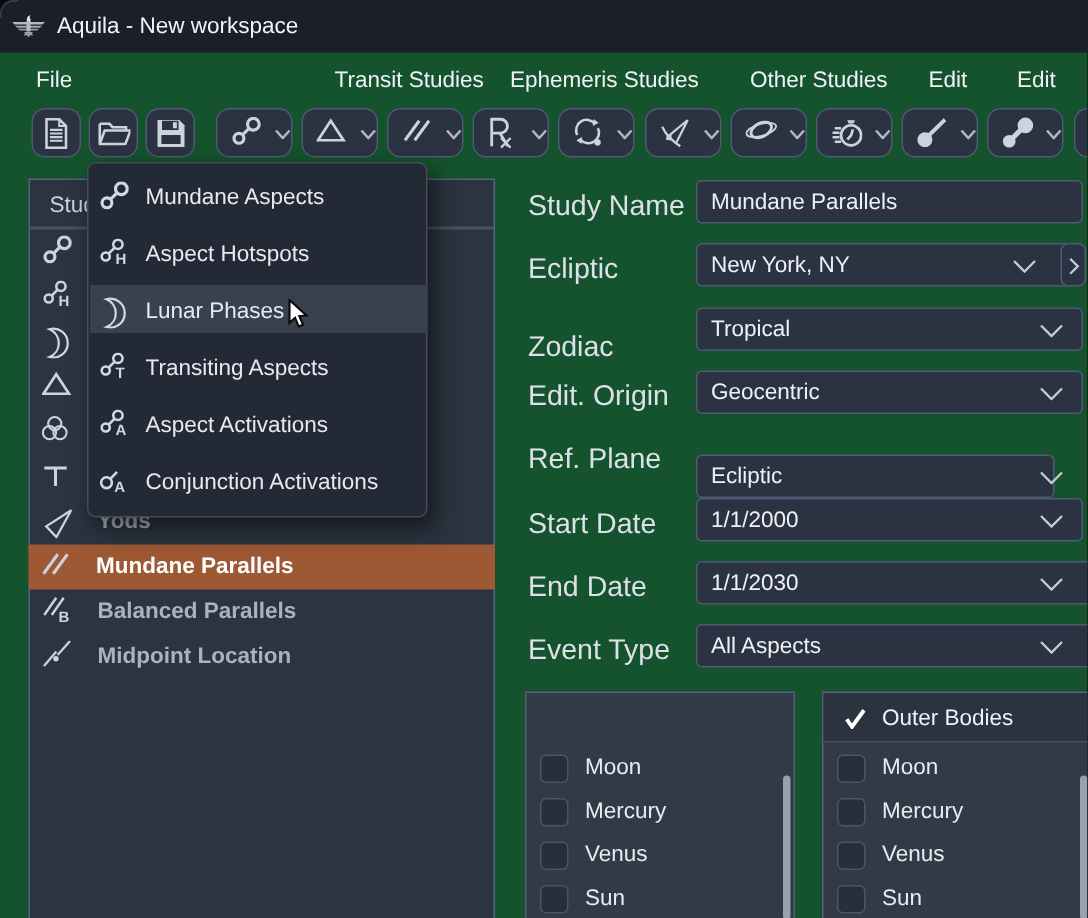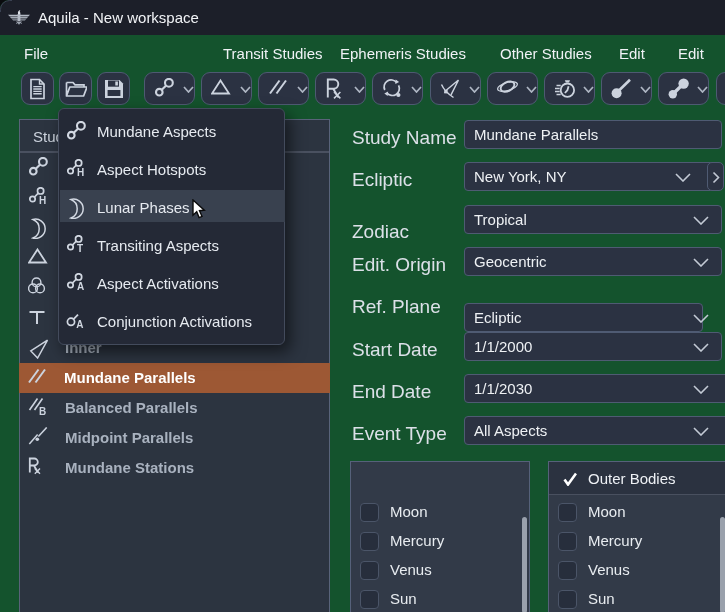--- a/index.html
+++ b/index.html
@@ -254,21 +254,21 @@
           <g stroke="#ccd3de" stroke-width="2">
             <path d="M1.5 5 L16.5 5 M9 5 L9 17"></path>
           </g>
         </svg>
         <span class="tx">T-Squares</span>
       </div>
     <div class="prow" style="top:213px">
         <svg style="position:absolute;left:8px;top:4px" width="22" height="22" viewBox="0 0 22 22">
           <path d="M19.5 3.2 L2.8 13.9 L9.6 21 Z" fill="none" stroke="#ccd3de" stroke-width="1.5" stroke-linejoin="miter"></path>
         </svg>
-        <span class="tx">Inner</span>
+        <span class="tx">Yods</span>
       </div>
     <div class="prow sel" style="top:243px">
         <svg style="position:absolute;left:8px;top:4px" width="22" height="22" viewBox="0 0 22 22">
           <g stroke="#ccd3de" stroke-width="2">
             <path d="M2 15.5 L11.5 2.5"></path>
             <path d="M8.5 15.5 L18 2.5"></path>
           </g>
         </svg>
         <span class="tx">Mundane Parallels</span>
       </div>
@@ -283,30 +283,21 @@
         <span class="tx">Balanced Parallels</span>
       </div>
     <div class="prow" style="top:303px">
         <svg style="position:absolute;left:8px;top:4px" width="22" height="22" viewBox="0 0 22 22">
           <g stroke="#ccd3de" stroke-width="1.5">
             <path d="M1.3 17 L9.6 7.4"></path>
             <path d="M10.4 9.6 L18.7 0.4"></path>
           </g>
           <circle cx="9.3" cy="12.2" r="1.8" fill="#ccd3de"></circle>
         </svg>
-        <span class="tx">Midpoint Parallels</span>
-      </div>
-    <div class="prow" style="top:333px">
-        <svg style="position:absolute;left:8px;top:4px" width="22" height="22" viewBox="0 0 22 22">
-          <g stroke="#ccd3de" fill="none">
-            <path d="M1.8 15.5 L1.8 1.5 L6.3 1.5 A 3.5 3.5 0 0 1 6.3 8.5 L1.8 8.5 M5.9 8.5 L10 15.5" stroke-width="1.8"></path>
-            <path d="M6.8 11.5 L12 16.7 M12 11.5 L6.8 16.7" stroke-width="1.4"></path>
-          </g>
-        </svg>
-        <span class="tx">Mundane Stations</span>
+        <span class="tx">Midpoint Location</span>
       </div>
   </div>
   <div class="flabel" style="top:127px">Study Name</div>
   <div class="input" style="top:120px;width:258px">Mundane Parallels</div>
   <div class="flabel" style="top:169px">Ecliptic</div>
   <div class="input" style="top:162px;width:254px">New York, NY<svg style="position:absolute;left:210px;top:10px" width="16" height="9" viewBox="0 0 16 9">
         <path d="M1 1 L8.0 8 L15 1" fill="none" stroke="#c3cad5" stroke-width="1.6"></path>
       </svg></div>
   <div class="abs" style="left:707px;top:162px;width:17px;height:29px;background:#2b3242;border:1px solid #4f5b73;border-radius:5px">
       <svg style="position:absolute;left:4px;top:8px" width="8" height="13" viewBox="0 0 8 13">

